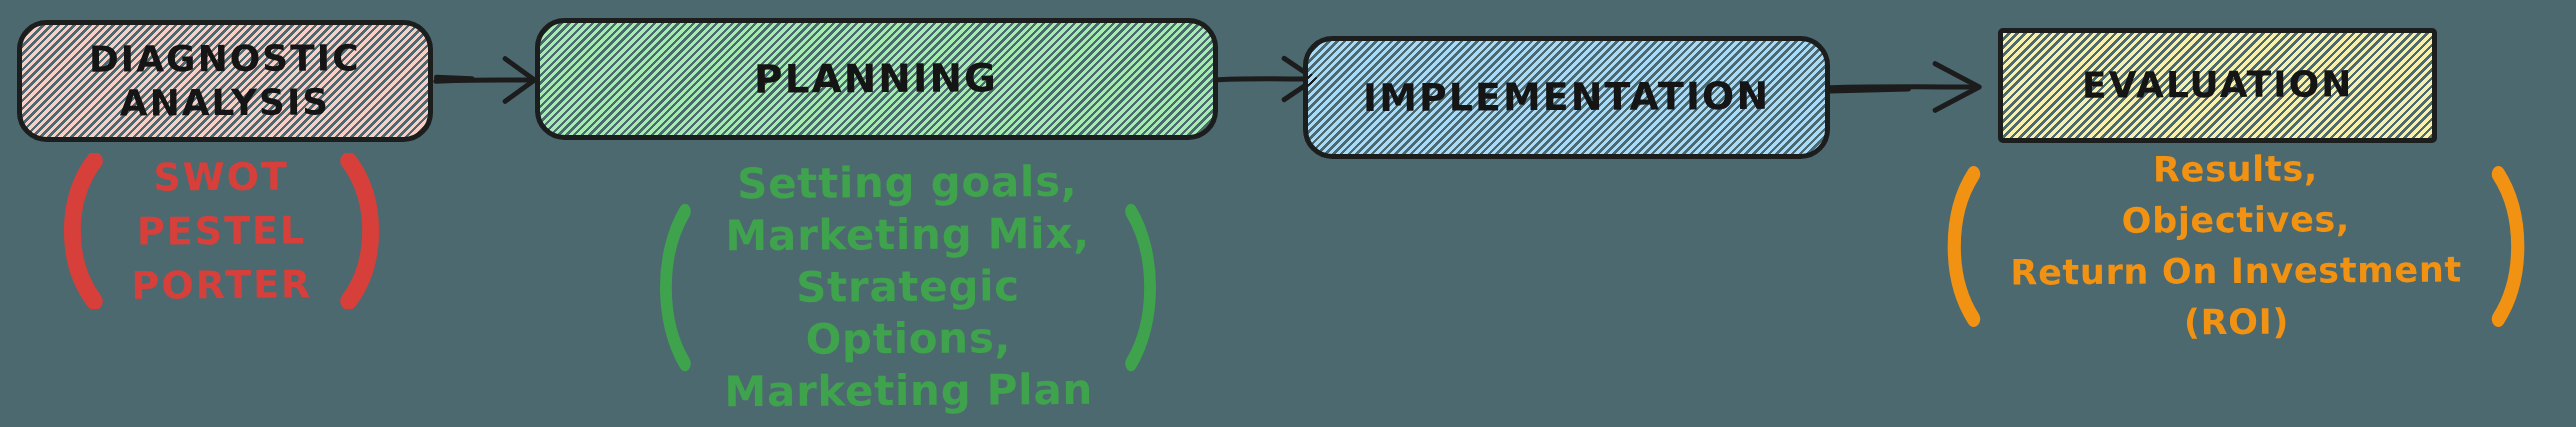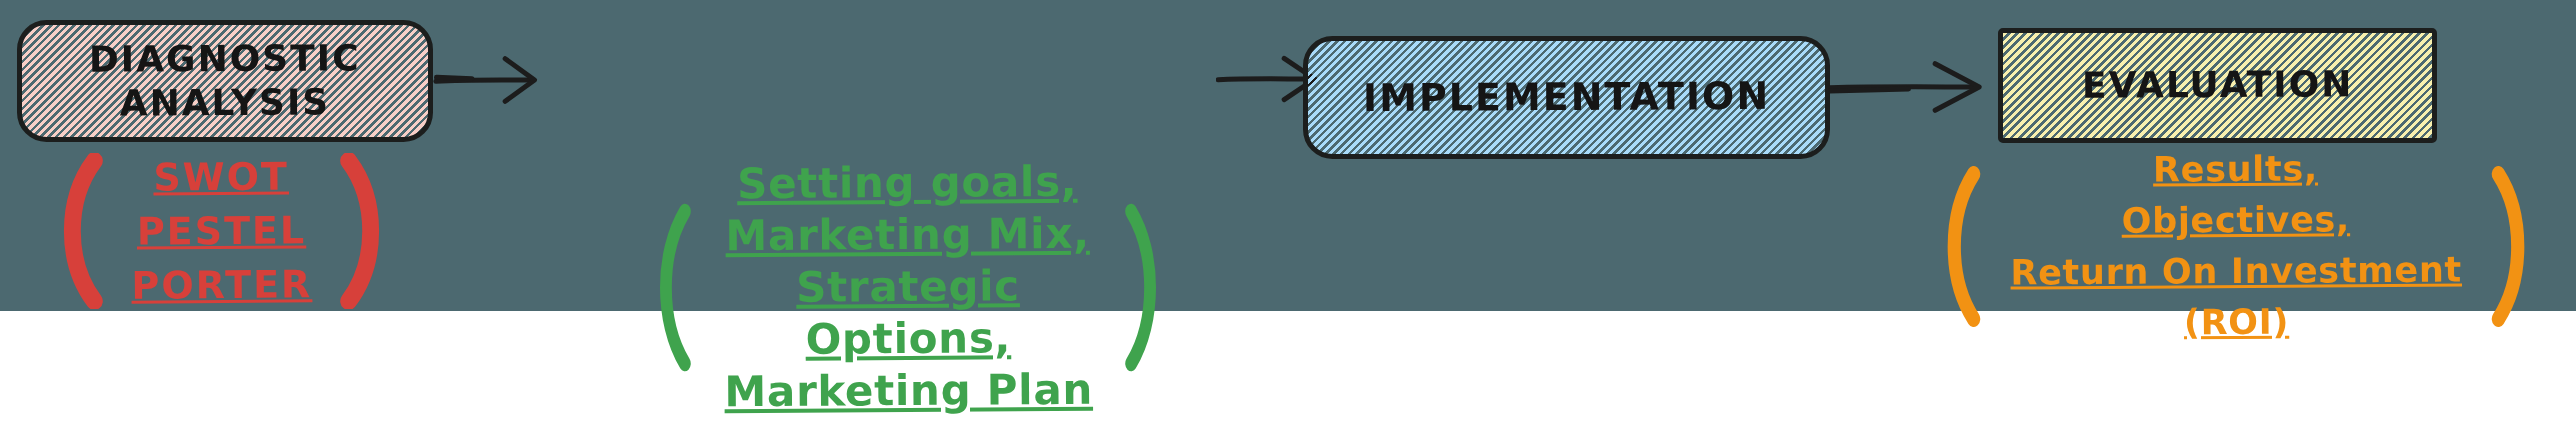--- a/index.html
+++ b/index.html
@@ -8,21 +8,21 @@
   }
   body {
     width: 2576px;
     height: 427px;
     overflow: hidden;
     font-family: "DejaVu Sans", sans-serif;
   }
   .canvas {
     position: relative;
     width: 2576px;
-    height: 311px;
+    height: 427px;
     background: #4c6970;
   }
 
   
   .stage {
     position: absolute;
     box-sizing: border-box;
     border: 5.4px solid #1c1e1d;
     border-radius: 29.5px;
     display: flex;
@@ -78,21 +78,20 @@
   .a1 { left: 433px; top: 52px; }
   .a2 { left: 1216px; top: 51px; }
   .a3 { left: 1828px; top: 59px; }
 
   
   .annotation {
     position: absolute;
     display: flex;
     align-items: center;
     justify-content: flex-start;
-    text-decoration: underline;
   }
   .ann-lines {
     flex: 1;
     display: flex;
     flex-direction: column;
     text-align: center;
     font-weight: bold;
     letter-spacing: 0.7px;
     transform: rotate(-0.4deg);
   }
@@ -141,20 +140,25 @@
       <span>ANALYSIS</span>
     </div>
   </div>
 
   <svg class="arrow a1" width="107" height="56" viewBox="0 0 160 84">
     <path d="M4,44 C 50,41 100,42 150,42"></path>
     <path d="M108,10 L152,42 L108,74"></path>
     <path d="M5,38 L58,40"></path>
   </svg>
 
+  <div class="stage s2">
+    <div class="label">
+      <span>PLANNING</span>
+    </div>
+  </div>
 
   <svg class="arrow a2" width="103" height="56" viewBox="0 0 154 84">
     <path d="M3,43 C 48,41 96,42 146,42"></path>
     <path d="M102,11 L148,42 L102,73"></path>
   </svg>
 
   <div class="stage s3">
     <div class="label">
       <span>IMPLEMENTATION</span>
     </div>

